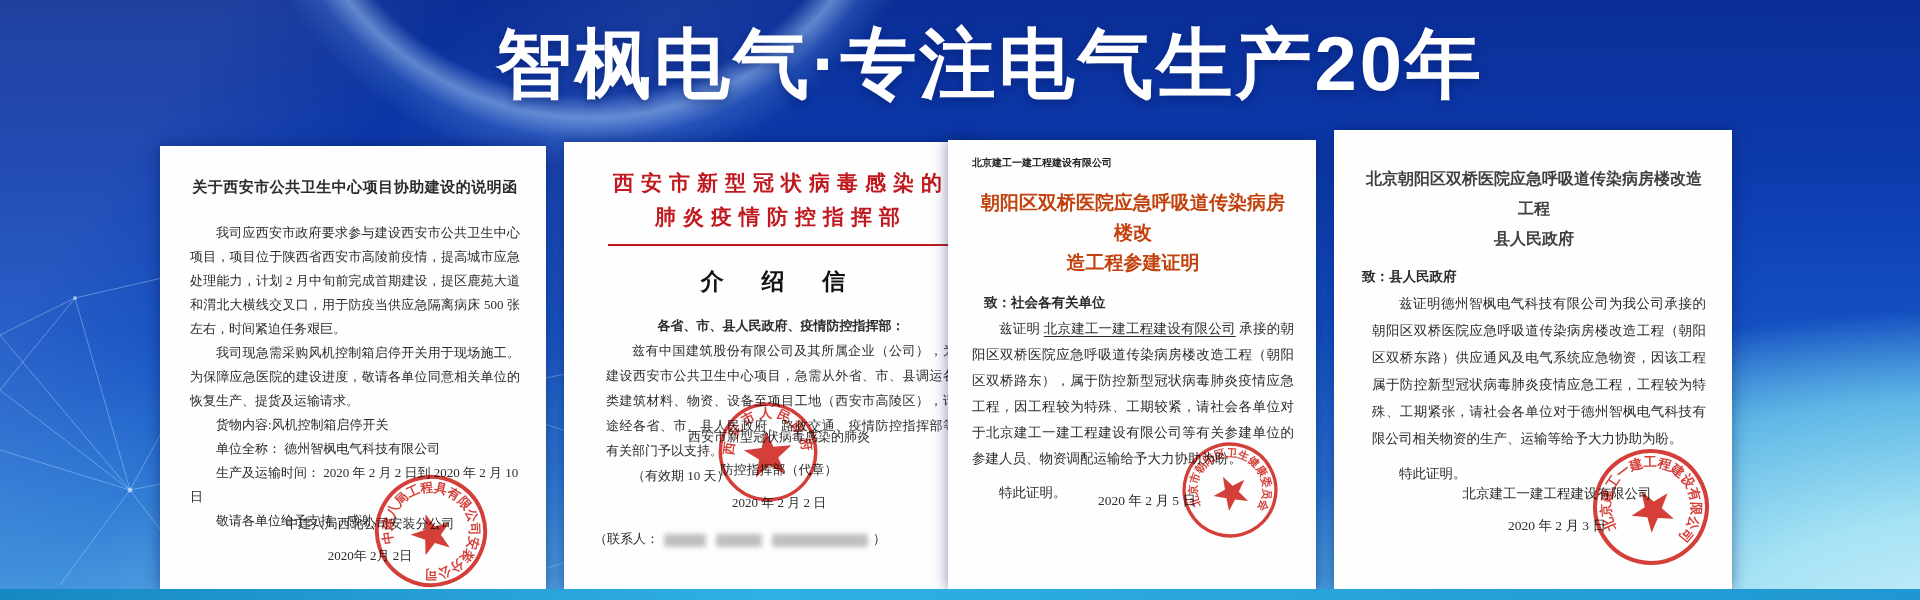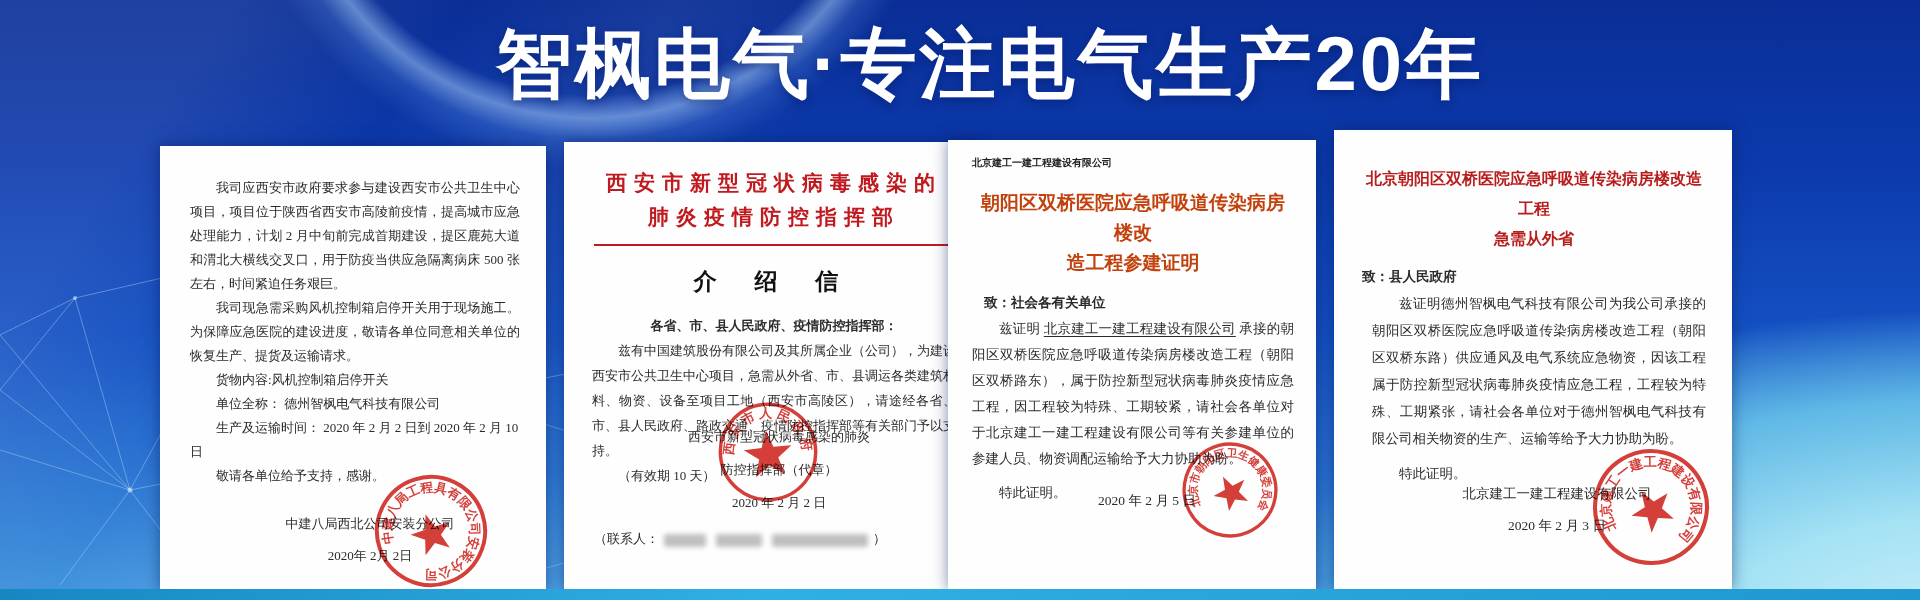--- a/index.html
+++ b/index.html
@@ -23,21 +23,21 @@
   .bottom-strip{position:absolute;left:0;bottom:0;width:100%;height:11px;
     background:linear-gradient(90deg,#1787c2 0%,#2fb0e4 40%,#1f97d0 100%);}
   
   .doc{
     position:absolute;background:#fefefe;color:#2b2b2b;
     font-family:"Liberation Serif","DejaVu Serif",serif;
     box-shadow:0 0 14px rgba(0,25,90,.5);
     box-sizing:border-box;overflow:hidden;
   }
   .doc1{left:160px;top:146px;width:386px;height:444px;padding:30px 26px 0 30px;}
-  .doc2{left:564px;top:142px;width:416px;height:448px;padding:24px 24px 0 28px;}
+  .doc2{left:564px;top:142px;width:416px;height:448px;padding:24px 24px 0 42px;}
   .doc3{left:948px;top:140px;width:368px;height:450px;padding:16px 22px 0 24px;}
   .doc4{left:1334px;top:130px;width:398px;height:460px;padding:34px 26px 0 28px;}
   .para{margin:0;text-indent:2em;text-align:justify;}
   .doc1 .para,.doc1 .fieldline{font-size:13px;line-height:24px;}
   .fieldline{margin:0;text-indent:2em;}
   .d1-title{margin:2px 0 24px;font-size:15px;font-weight:bold;text-align:center;letter-spacing:.5px;}
   
   .d2-org{color:#c0191f;font-weight:bold;text-align:center;font-size:21px;line-height:34px;letter-spacing:7px;margin:0;}
   .d2-rule{border:none;border-top:2px solid #c0191f;margin:10px 2px 20px;}
   .d2-letter{margin:6px 0 16px;text-align:center;font-size:23px;font-weight:bold;letter-spacing:16px;color:#111;}
@@ -47,21 +47,21 @@
   .d2-contact{position:absolute;left:30px;top:388px;font-size:13px;}
   .blurblock{display:inline-block;height:13px;background:#bfbfbf;border-radius:2px;filter:blur(2.5px);vertical-align:middle;margin:0 5px;}
   
   .d3-corner{margin:0 0 18px;font-size:10px;font-weight:bold;color:#222;}
   .d3-title{margin:0;text-align:center;font-size:19px;font-weight:bold;line-height:30px;color:#c2410c;}
   .doc3 .para,.doc3 .fieldline{font-size:13.5px;line-height:26px;}
   .d3-to{margin:16px 12px 4px;font-size:13.5px;font-weight:bold;}
   .u{text-decoration:underline;text-underline-offset:3px;}
   .d3-date{position:absolute;left:150px;top:352px;font-size:13.5px;}
   
-  .d4-title{margin:0;text-align:center;font-size:16px;font-weight:bold;line-height:30px;color:#b91c1c;}
+  .d4-title{margin:0;text-align:center;font-size:16px;font-weight:bold;line-height:30px;color:#404040;}
   .doc4 .para,.doc4 .fieldline{font-size:13.5px;line-height:27px;margin-left:10px;}
   .d4-to{margin:14px 0 4px;font-size:13.5px;font-weight:bold;}
   .d4-sign{position:absolute;right:30px;top:348px;width:290px;text-align:center;font-size:13.5px;line-height:32px;}
   .conclusion{margin-top:8px;}
   
   .seal{position:absolute;mix-blend-mode:multiply;opacity:.93;}
   .seal-d1{left:212px;top:326px;width:118px;height:118px;transform:rotate(-18deg);}
   .seal-d2{left:152px;top:258px;width:104px;height:104px;transform:rotate(-6deg);}
   .seal-d3{left:232px;top:300px;width:100px;height:100px;transform:rotate(-28deg);}
   .seal-d4{left:256px;top:316px;width:122px;height:122px;transform:rotate(-32deg);}
@@ -88,20 +88,21 @@
         <circle cx="130" cy="250" r="2.5"></circle>
       <circle cx="345" cy="208" r="2"></circle>
         <circle cx="455" cy="155" r="2"></circle>
         <circle cx="75" cy="58" r="2"></circle>
     </g>
   </svg>
 
   <div class="banner-title">智枫电气·专注电气生产20年</div>
 
   <section class="doc doc1">
+    <h2 class="d1-title">关于西安市公共卫生中心项目协助建设的说明函</h2>
     <p class="para">我司应西安市政府要求参与建设西安市公共卫生中心项目，项目位于陕西省西安市高陵前疫情，提高城市应急处理能力，计划 2 月中旬前完成首期建设，提区鹿苑大道和渭北大横线交叉口，用于防疫当供应急隔离病床 500 张左右，时间紧迫任务艰巨。</p>
     <p class="para">我司现急需采购风机控制箱启停开关用于现场施工。为保障应急医院的建设进度，敬请各单位同意相关单位的恢复生产、提货及运输请求。</p>
     <p class="fieldline">货物内容:风机控制箱启停开关</p>
     <p class="fieldline">单位全称： 德州智枫电气科技有限公司</p>
     <p class="fieldline">生产及运输时间： 2020 年 2 月 2 日到 2020 年 2 月 10 日</p>
     <p class="fieldline">敬请各单位给予支持，感谢。</p>
     <div style="position:absolute;left:70px;top:362px;width:280px;text-align:center;font-size:13px;line-height:32px;">
       <div>中建八局西北公司安装分公司</div>
       <div>2020年 2月 2日</div>
     </div>
@@ -156,21 +157,21 @@
           <path id="arc3" d="M60,60 m-40,0 a40,40 0 1,1 80,0 a40,40 0 1,1 -80,0"></path>
         </defs>
       <circle cx="60" cy="60" r="55" stroke="#d2302a" stroke-width="4" fill="none"></circle>
       <text fill="#d2302a" font-size="13"><textPath href="#arc3">北京市朝阳区卫生健康委员会</textPath></text>
       <polygon fill="#d2302a" points="60,42 65.2,56.9 80.9,57.2 68.4,66.7 72.9,81.8 60,72.8 47.1,81.8 51.6,66.7 39.1,57.2 54.8,56.9"></polygon>
     </svg>
   </section>
 
   <section class="doc doc4">
     <h2 class="d4-title">北京朝阳区双桥医院应急呼吸道传染病房楼改造工程</h2>
-    <h2 class="d4-title">急需从外省</h2>
+    <h2 class="d4-title">县人民政府</h2>
     <p class="d4-to">致：县人民政府</p>
     <p class="para">兹证明德州智枫电气科技有限公司为我公司承接的朝阳区双桥医院应急呼吸道传染病房楼改造工程（朝阳区双桥东路）供应通风及电气系统应急物资，因该工程属于防控新型冠状病毒肺炎疫情应急工程，工程较为特殊、工期紧张，请社会各单位对于德州智枫电气科技有限公司相关物资的生产、运输等给予大力协助为盼。</p>
     <p class="fieldline conclusion">特此证明。</p>
     <div class="d4-sign">
       <div>北京建工一建工程建设有限公司</div>
       <div>2020 年 2 月 3 日</div>
     </div>
     <svg class="seal seal-d4" viewBox="0 0 120 120">
       <defs>
           <path id="arc4" d="M60,60 m-40,0 a40,40 0 1,1 80,0 a40,40 0 1,1 -80,0"></path>

